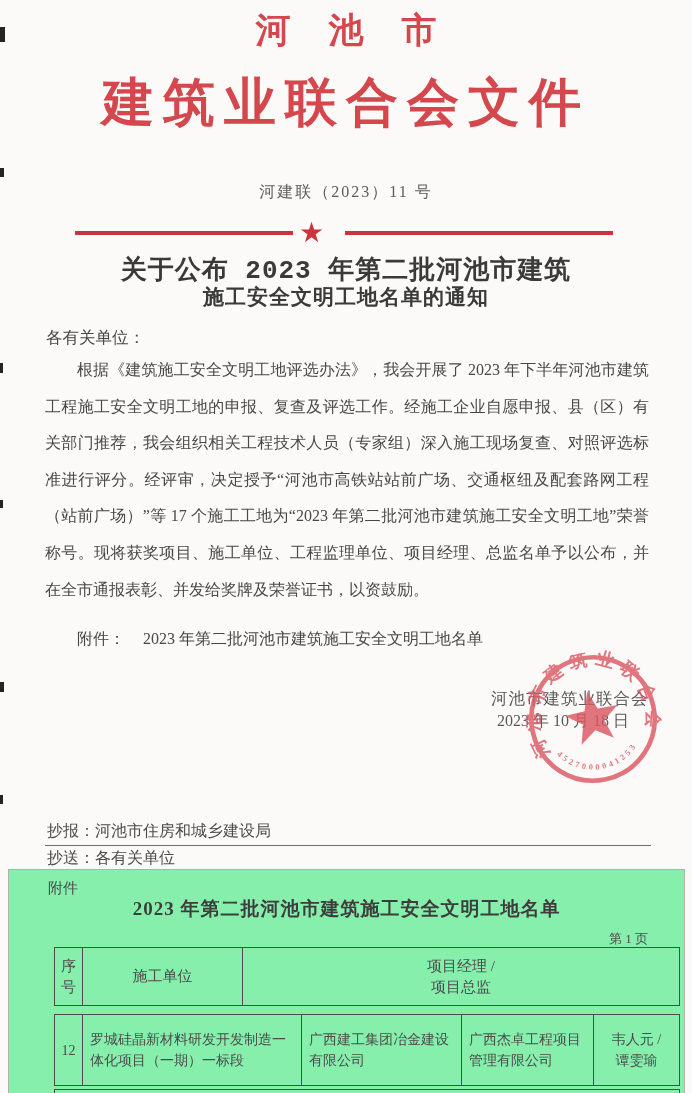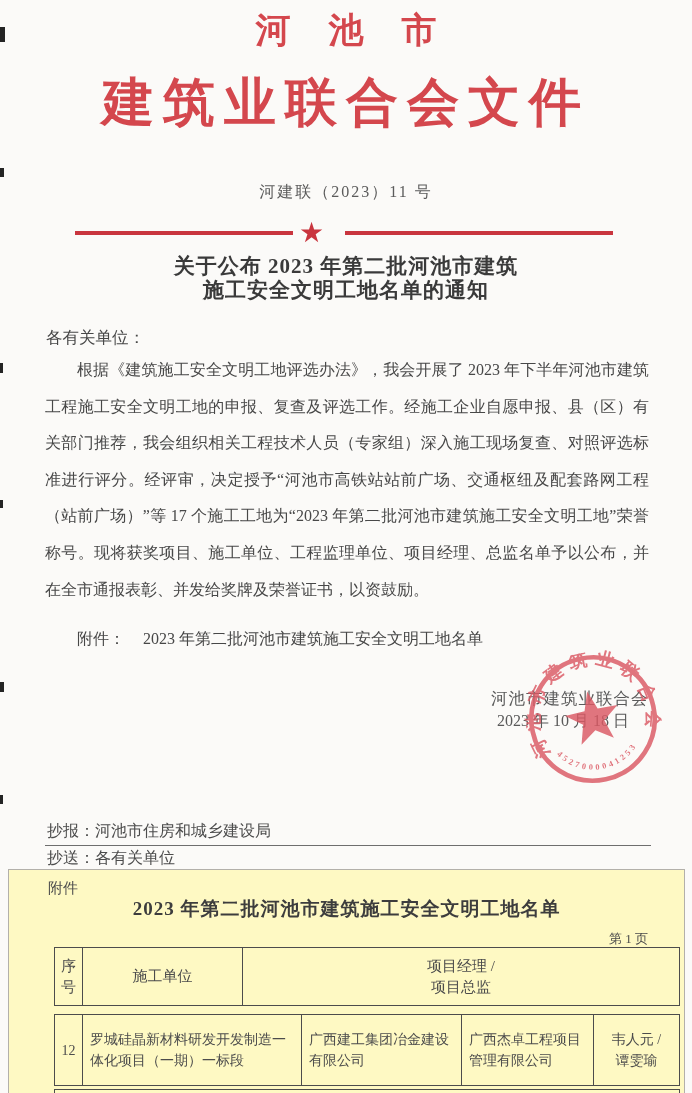--- a/index.html
+++ b/index.html
@@ -29,43 +29,43 @@
 
   
   .divider{top:222px;left:75px;width:538px;height:24px;}
   .divider .seg{position:absolute;top:9px;height:4px;background:var(--divider-red);}
   .divider .seg.l{left:0;width:218px;}
   .divider .seg.r{left:270px;width:268px;}
   .divider .star{position:absolute;left:224px;top:-6px;font-size:28px;
     color:var(--divider-red);font-family:"DejaVu Sans",sans-serif;}
 
   
-  .title1{top:252px;font-size:21px;font-weight:bold;color:#3a3a3a;letter-spacing:1px;}
-  .title2{top:276px;font-size:21px;font-weight:bold;color:#3a3a3a;letter-spacing:1px;}
+  .title1{top:252px;font-size:26px;font-weight:bold;color:#3a3a3a;letter-spacing:1px;font-family:Liberation Mono, monospace;}
+  .title2{top:283px;font-size:21px;font-weight:bold;color:#3a3a3a;letter-spacing:1px;}
 
   
   .salutation{top:327px;left:46px;font-size:16.5px;}
   .body-par{top:352px;left:45px;width:604px;font-size:16px;line-height:36.6px;
     text-align:justify;text-indent:32px;color:#484848;}
   .attach-ref{top:629px;left:77px;font-size:16px;}
   .attach-ref .gap{display:inline-block;width:18px;}
 
   
   .sig-org{top:688px;left:491px;font-size:16.5px;color:#5a5a5a;letter-spacing:1px;}
   .sig-date{top:711px;left:497px;font-size:16px;color:#5a5a5a;}
   .seal{top:652px;left:526px;width:134px;height:134px;color:var(--seal-red);
     opacity:.82;transform:rotate(-12deg);}
 
   
   .cc-block{top:820px;left:45px;width:606px;font-size:16px;color:#4c4c4c;}
   .cc-row{border-bottom:1px solid #6e6e6e;padding:1px 0 3px 2px;}
   .cc-row+.cc-row{margin-top:1px;}
 
   
-  .page2{top:869px;left:8px;width:677px;height:224px;background:#fef9c3;
+  .page2{top:869px;left:8px;width:677px;height:224px;background:#86efac;
     border:1px solid #b3b0aa;border-bottom:none;overflow:hidden;}
   .page2 .attach-label{top:9px;left:39px;font-size:15px;color:#4c4c4c;}
   .page2 .attach-title{top:26px;font-size:19px;font-weight:bold;color:#3d3d3d;letter-spacing:1px;}
   .page2 .page-ind{top:60px;left:600px;font-size:13px;color:#4c4c4c;}
 
   .tbl{left:45px;width:626px;display:flex;border:1.5px solid #4c4c4c;background:transparent;}
   .tbl .cell{border-right:1.5px solid #4c4c4c;display:flex;align-items:center;
     justify-content:center;text-align:center;font-size:15px;color:#4c4c4c;
     white-space:pre-line;line-height:21px;}
   .tbl .cell:last-child{border-right:none;}

